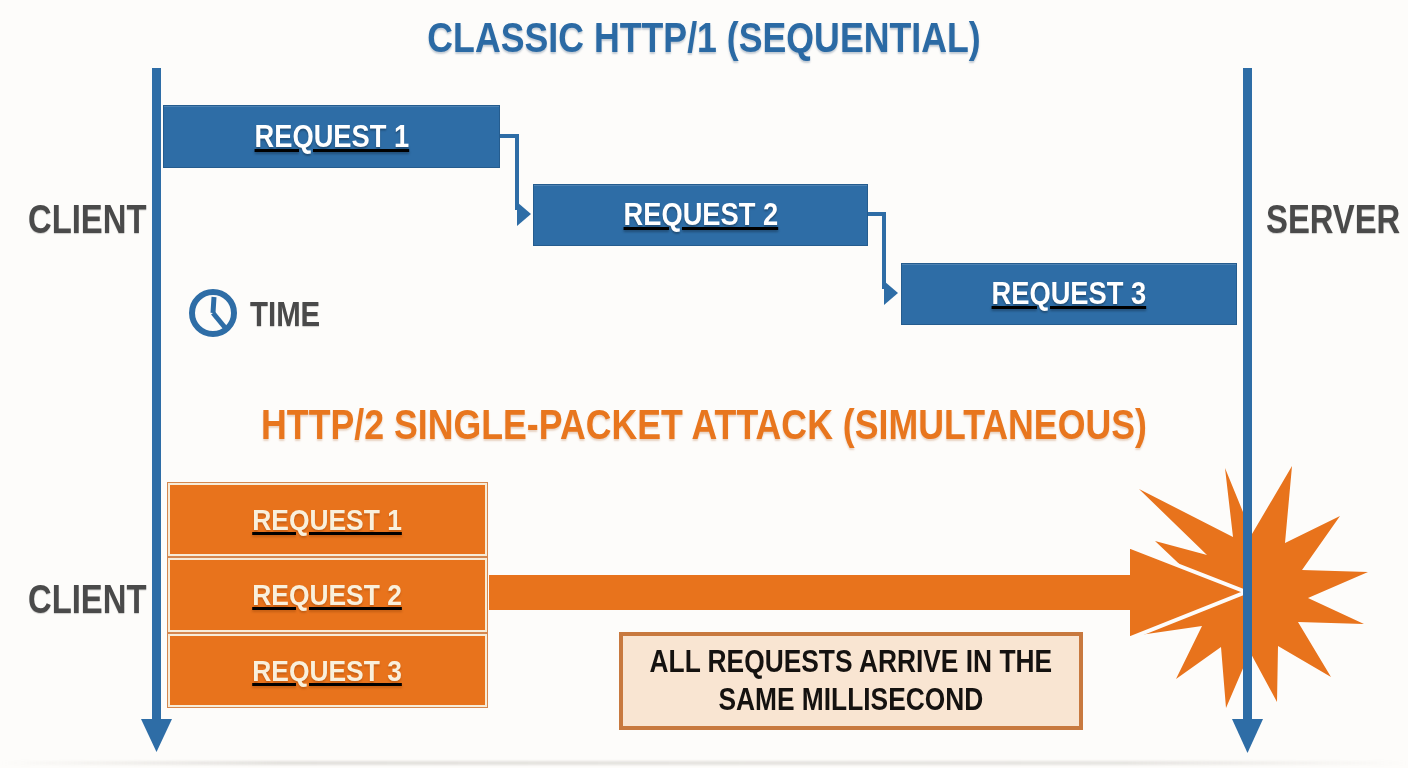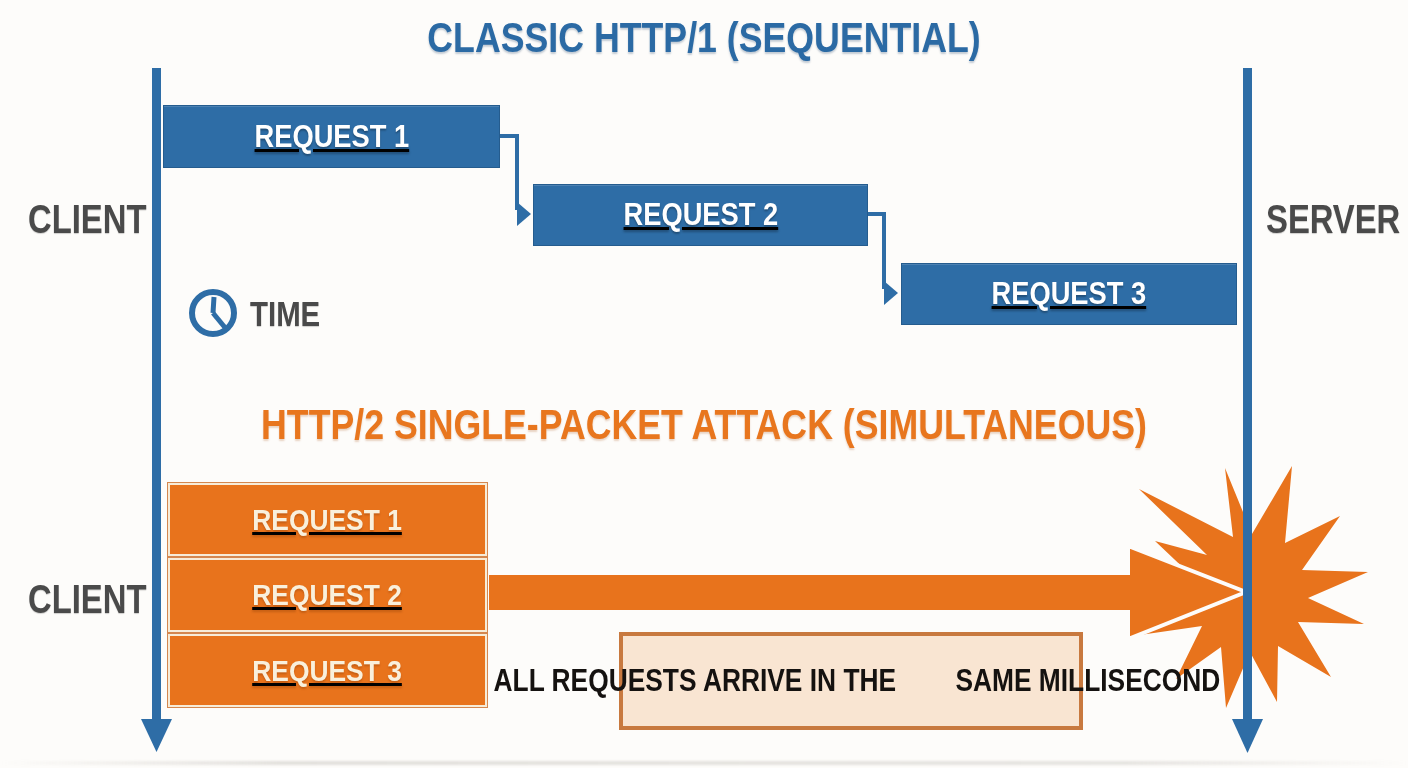--- a/index.html
+++ b/index.html
@@ -95,21 +95,21 @@
     font-size: 30px;
     text-shadow: 0 2px 2px rgba(120,50,0,0.3);
   }
 
   .callout {
     left: 619px; top: 632px;
     width: 464px; height: 98px;
     background: #f9e5d2;
     border: 4px solid #c8793f;
     display: flex;
-    flex-direction: row;
+    flex-direction: column;
     align-items: center;
     justify-content: center;
   }
   .callout .line {
     font-weight: 700;
     font-size: 31px;
     line-height: 38px;
     color: #151210;
     white-space: nowrap;
     transform: scaleX(0.85);

